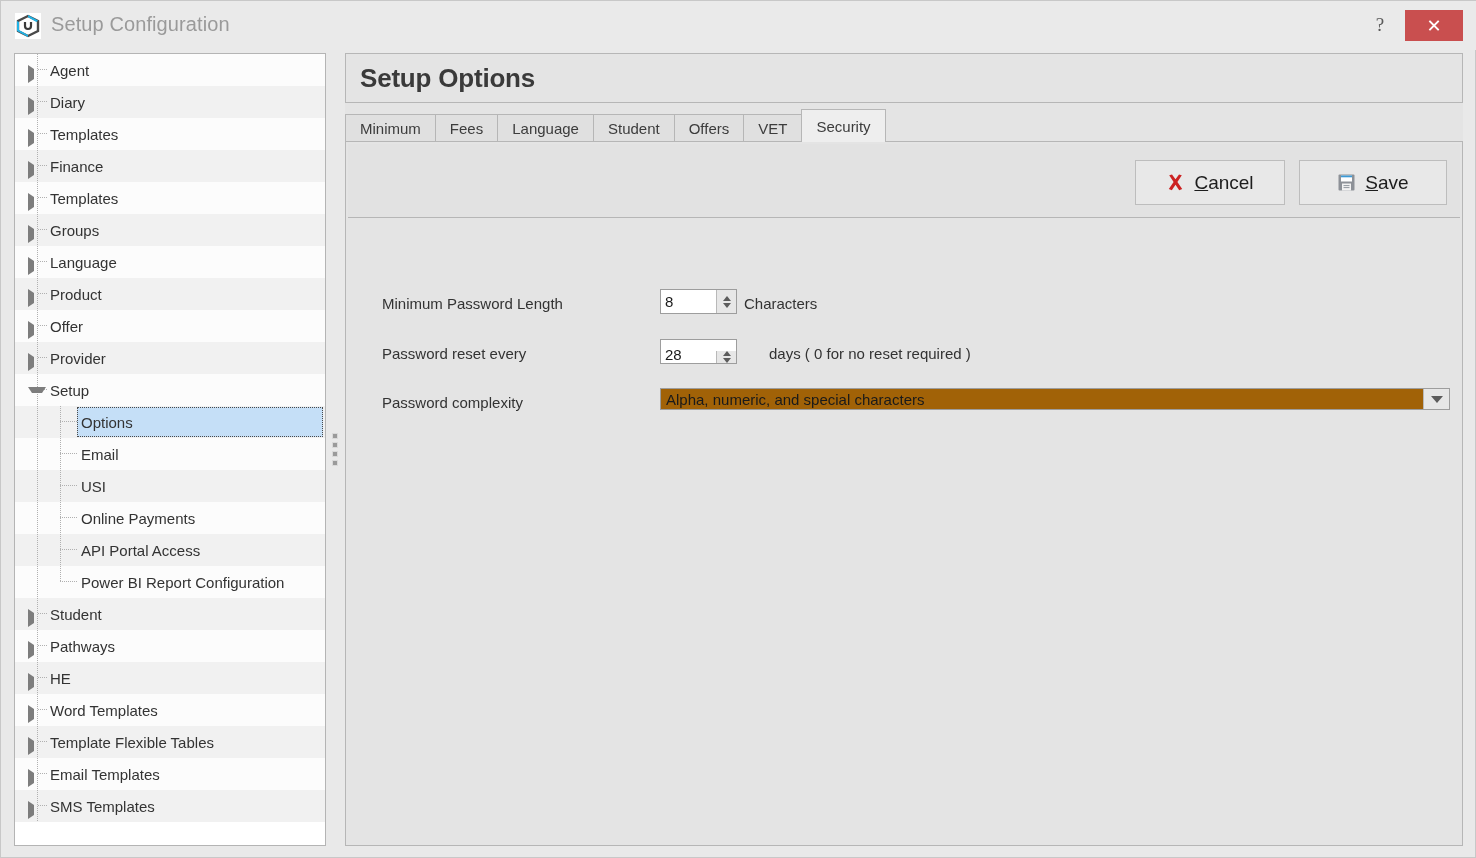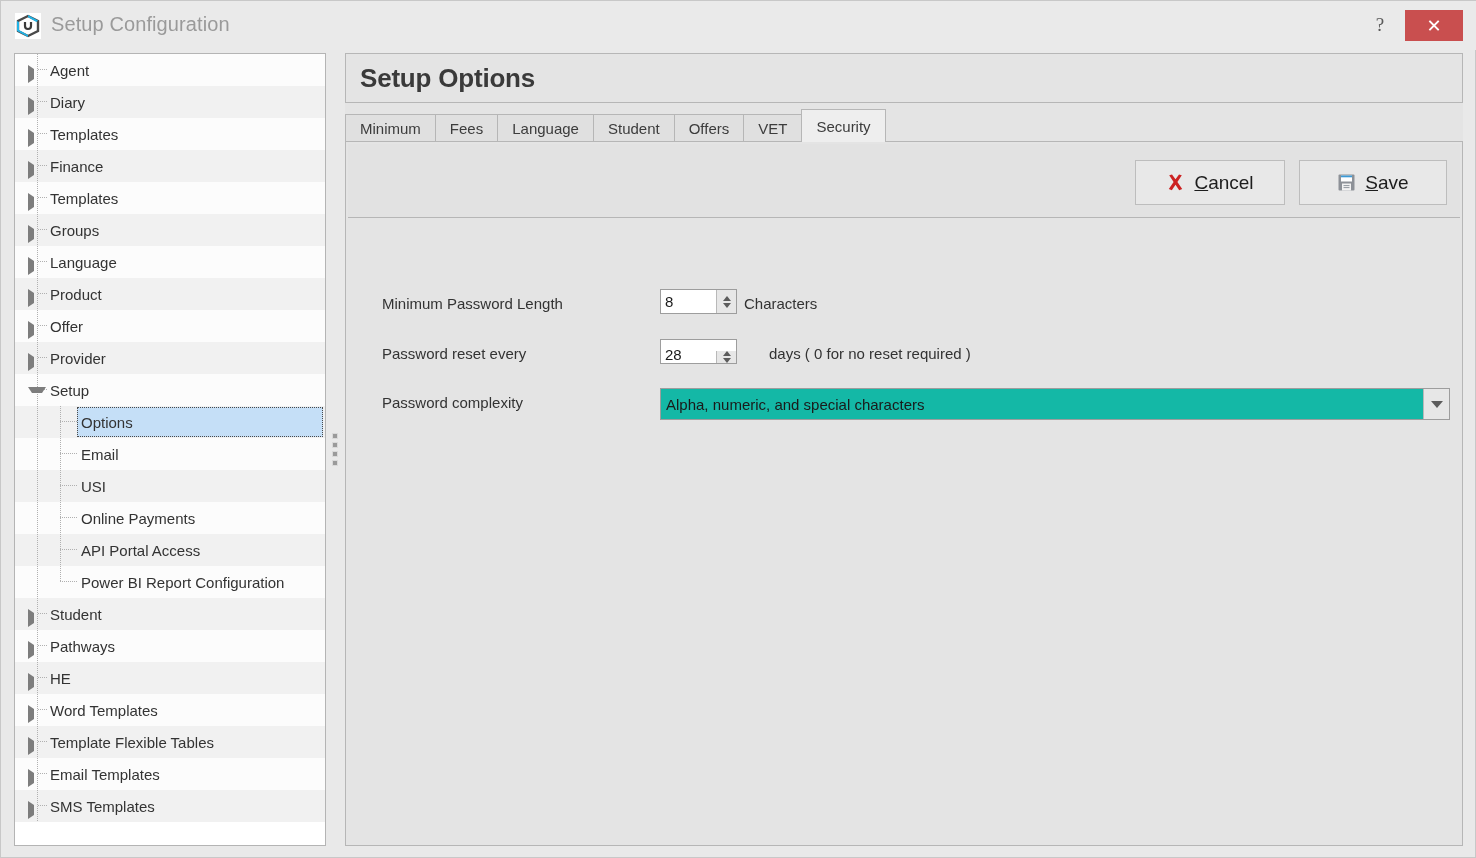--- a/index.html
+++ b/index.html
@@ -282,24 +282,24 @@
   }
   .spinner .down {
     width: 0; height: 0;
     border-left: 4px solid transparent;
     border-right: 4px solid transparent;
     border-top: 5px solid #5c5c5c;
   }
 
   .combo {
     position: absolute;
-    height: 32px;
+    height: 22px;
     border: 1px solid #9d9d9d;
     box-sizing: border-box;
-    background: #14b8a6;
+    background: #a16207;
     display: flex;
   }
   .combo .val {
     flex: 1 1 auto;
     display: flex; align-items: center;
     padding-left: 5px;
     font-size: 15px; color: #1a1a1a;
     white-space: nowrap; overflow: hidden;
   }
   .combo .arrowbtn {

